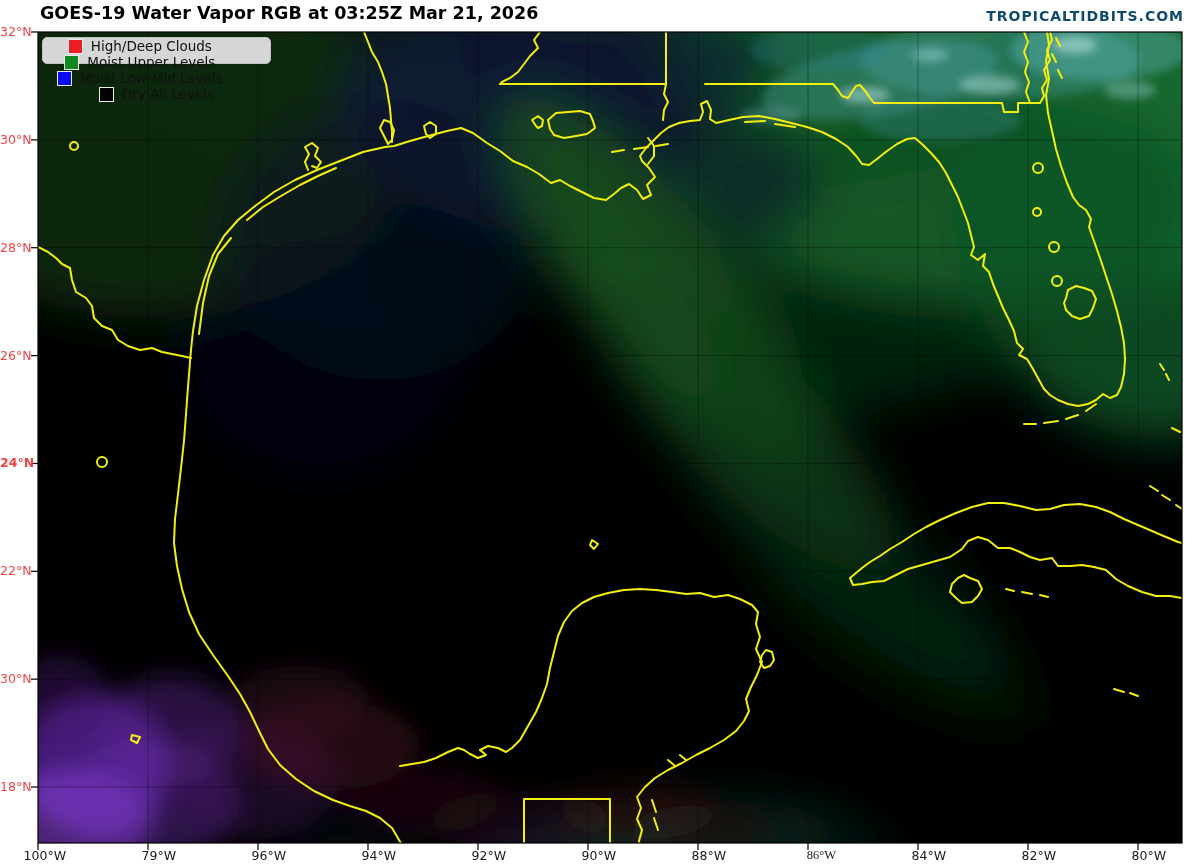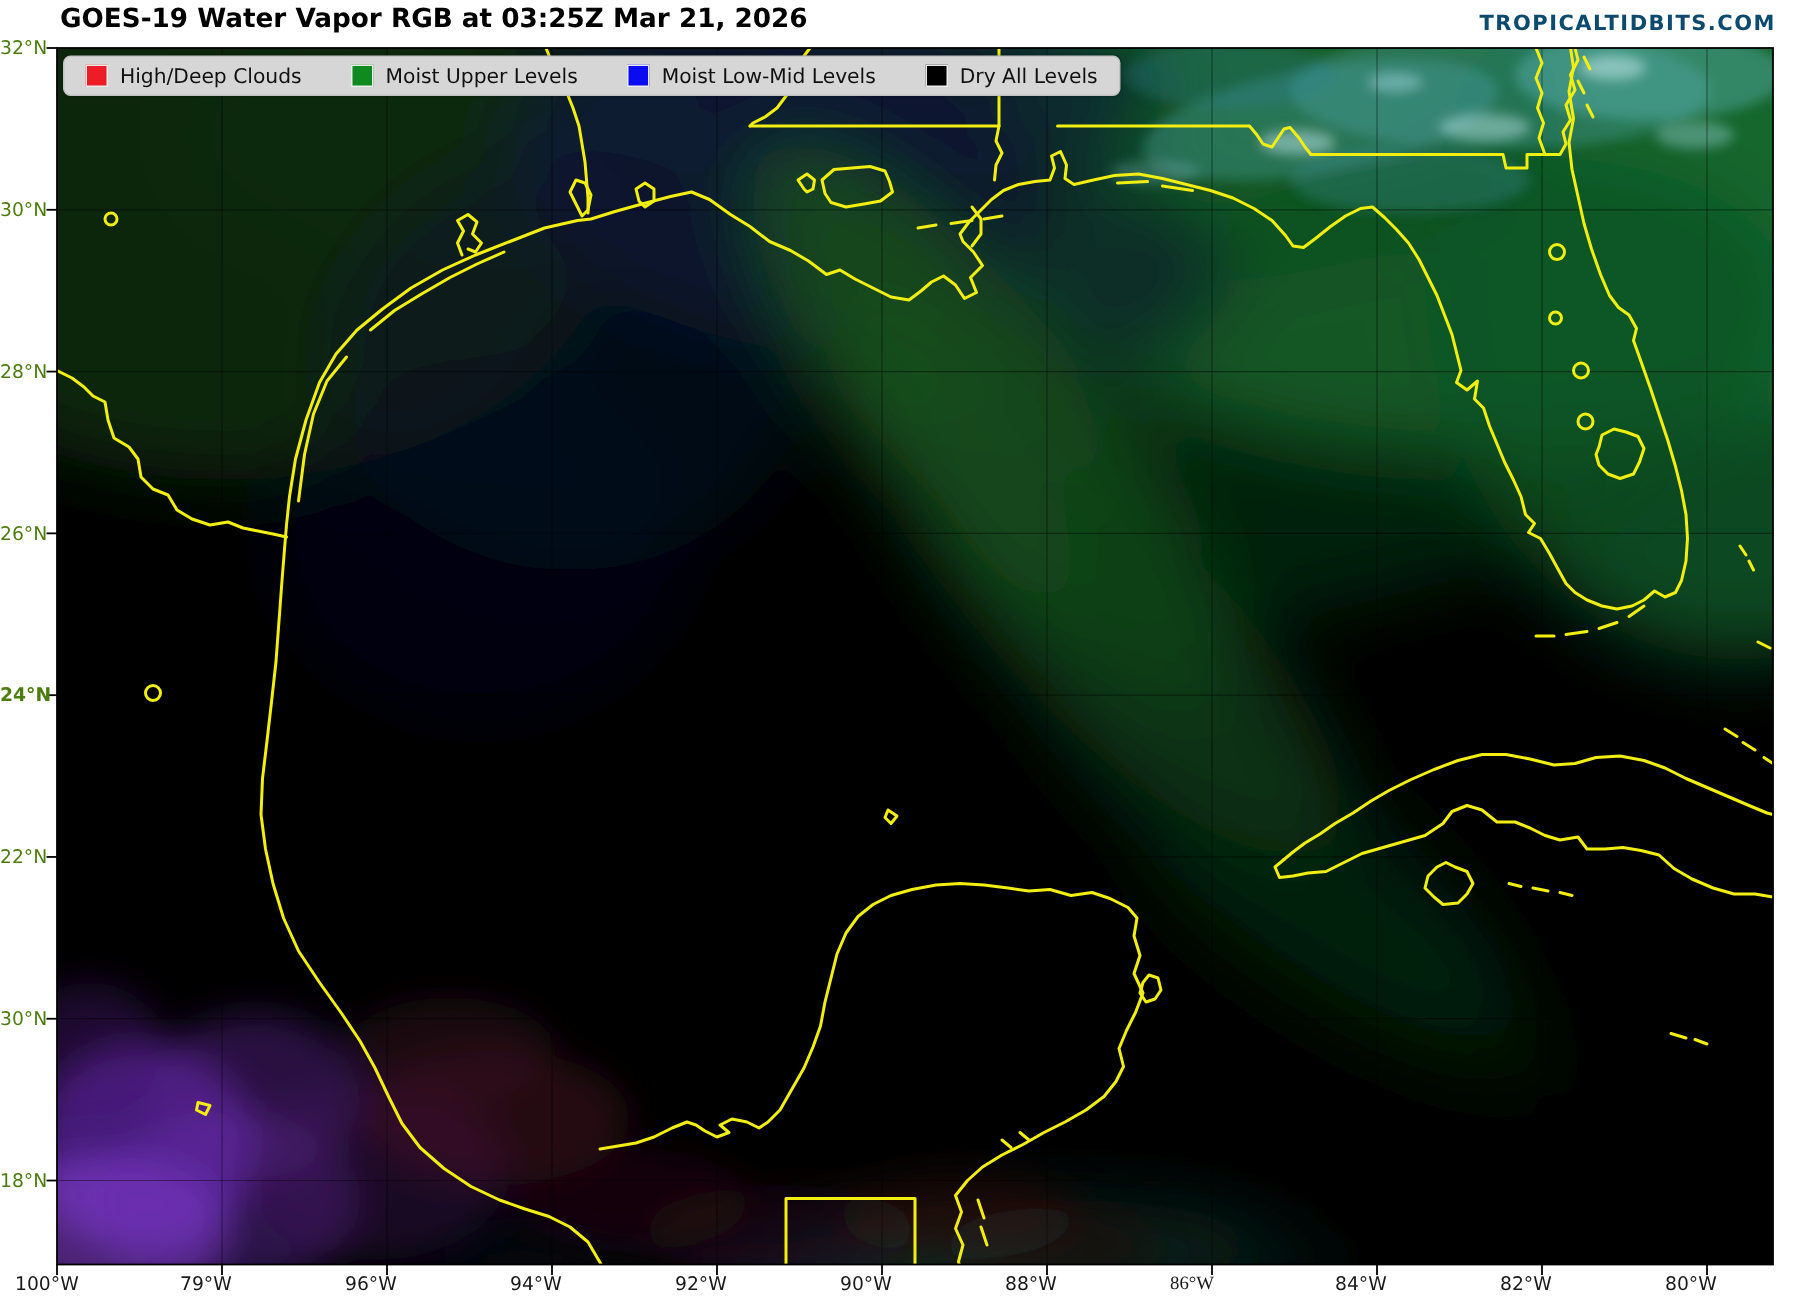--- a/index.html
+++ b/index.html
@@ -5,27 +5,27 @@
   html,body{margin:0;padding:0;background:#fff;}
   .stage{position:relative;width:1200px;height:867px;background:#ffffff;
          font-family:"DejaVu Sans","Liberation Sans",sans-serif;overflow:hidden;padding-left:20px;}
   .title{position:absolute;left:40px;top:3px;font-size:17.5px;font-weight:bold;color:#000;
          white-space:nowrap;}
   .watermark{position:absolute;right:36px;top:8px;font-size:14px;font-weight:bold;
          color:#0c4a6e;letter-spacing:1px;white-space:nowrap;}
   .map-svg{position:absolute;left:0;top:0;}
   .legendbar{position:absolute;left:42px;top:37px;display:inline-flex;align-items:center;
          background:#d6d6d6;border:1px solid #c2c2c2;border-radius:5px;height:25px;
-         padding:0 14px;box-shadow:0 0 2px rgba(0,0,0,.3);}
+         padding:0 14px;box-shadow:0 0 2px rgba(0,0,0,.3);flex-direction:column;}
   .legend-item{display:flex;align-items:center;margin-right:33px;}
   .legend-item:last-child{margin-right:0;}
   .swatch{width:13px;height:13px;margin-right:8px;border:1px solid #ececec;flex:none;}
   .legend-label{font-size:13.5px;color:#111;white-space:nowrap;}
-  .lat-label{position:absolute;left:0;width:31px;text-align:right;font-size:12.5px;color:#4d7c0f;}
-  .lon-label{position:absolute;width:56px;text-align:left;font-size:12.5px;color:#1a1a1a;top:848px;}
+  .lat-label{position:absolute;left:0;width:31px;text-align:right;font-size:12.5px;color:#ef4444;}
+  .lon-label{position:absolute;width:56px;text-align:right;font-size:12.5px;color:#1a1a1a;top:848px;}
 </style>
 </head>
 <body>
 
 <div class="stage">
 
   <svg class="map-svg" width="1200" height="867" viewBox="0 0 1200 867">
     <defs>
       <clipPath id="mapclip">
           <rect x="38" y="32" width="1144" height="811"></rect>

